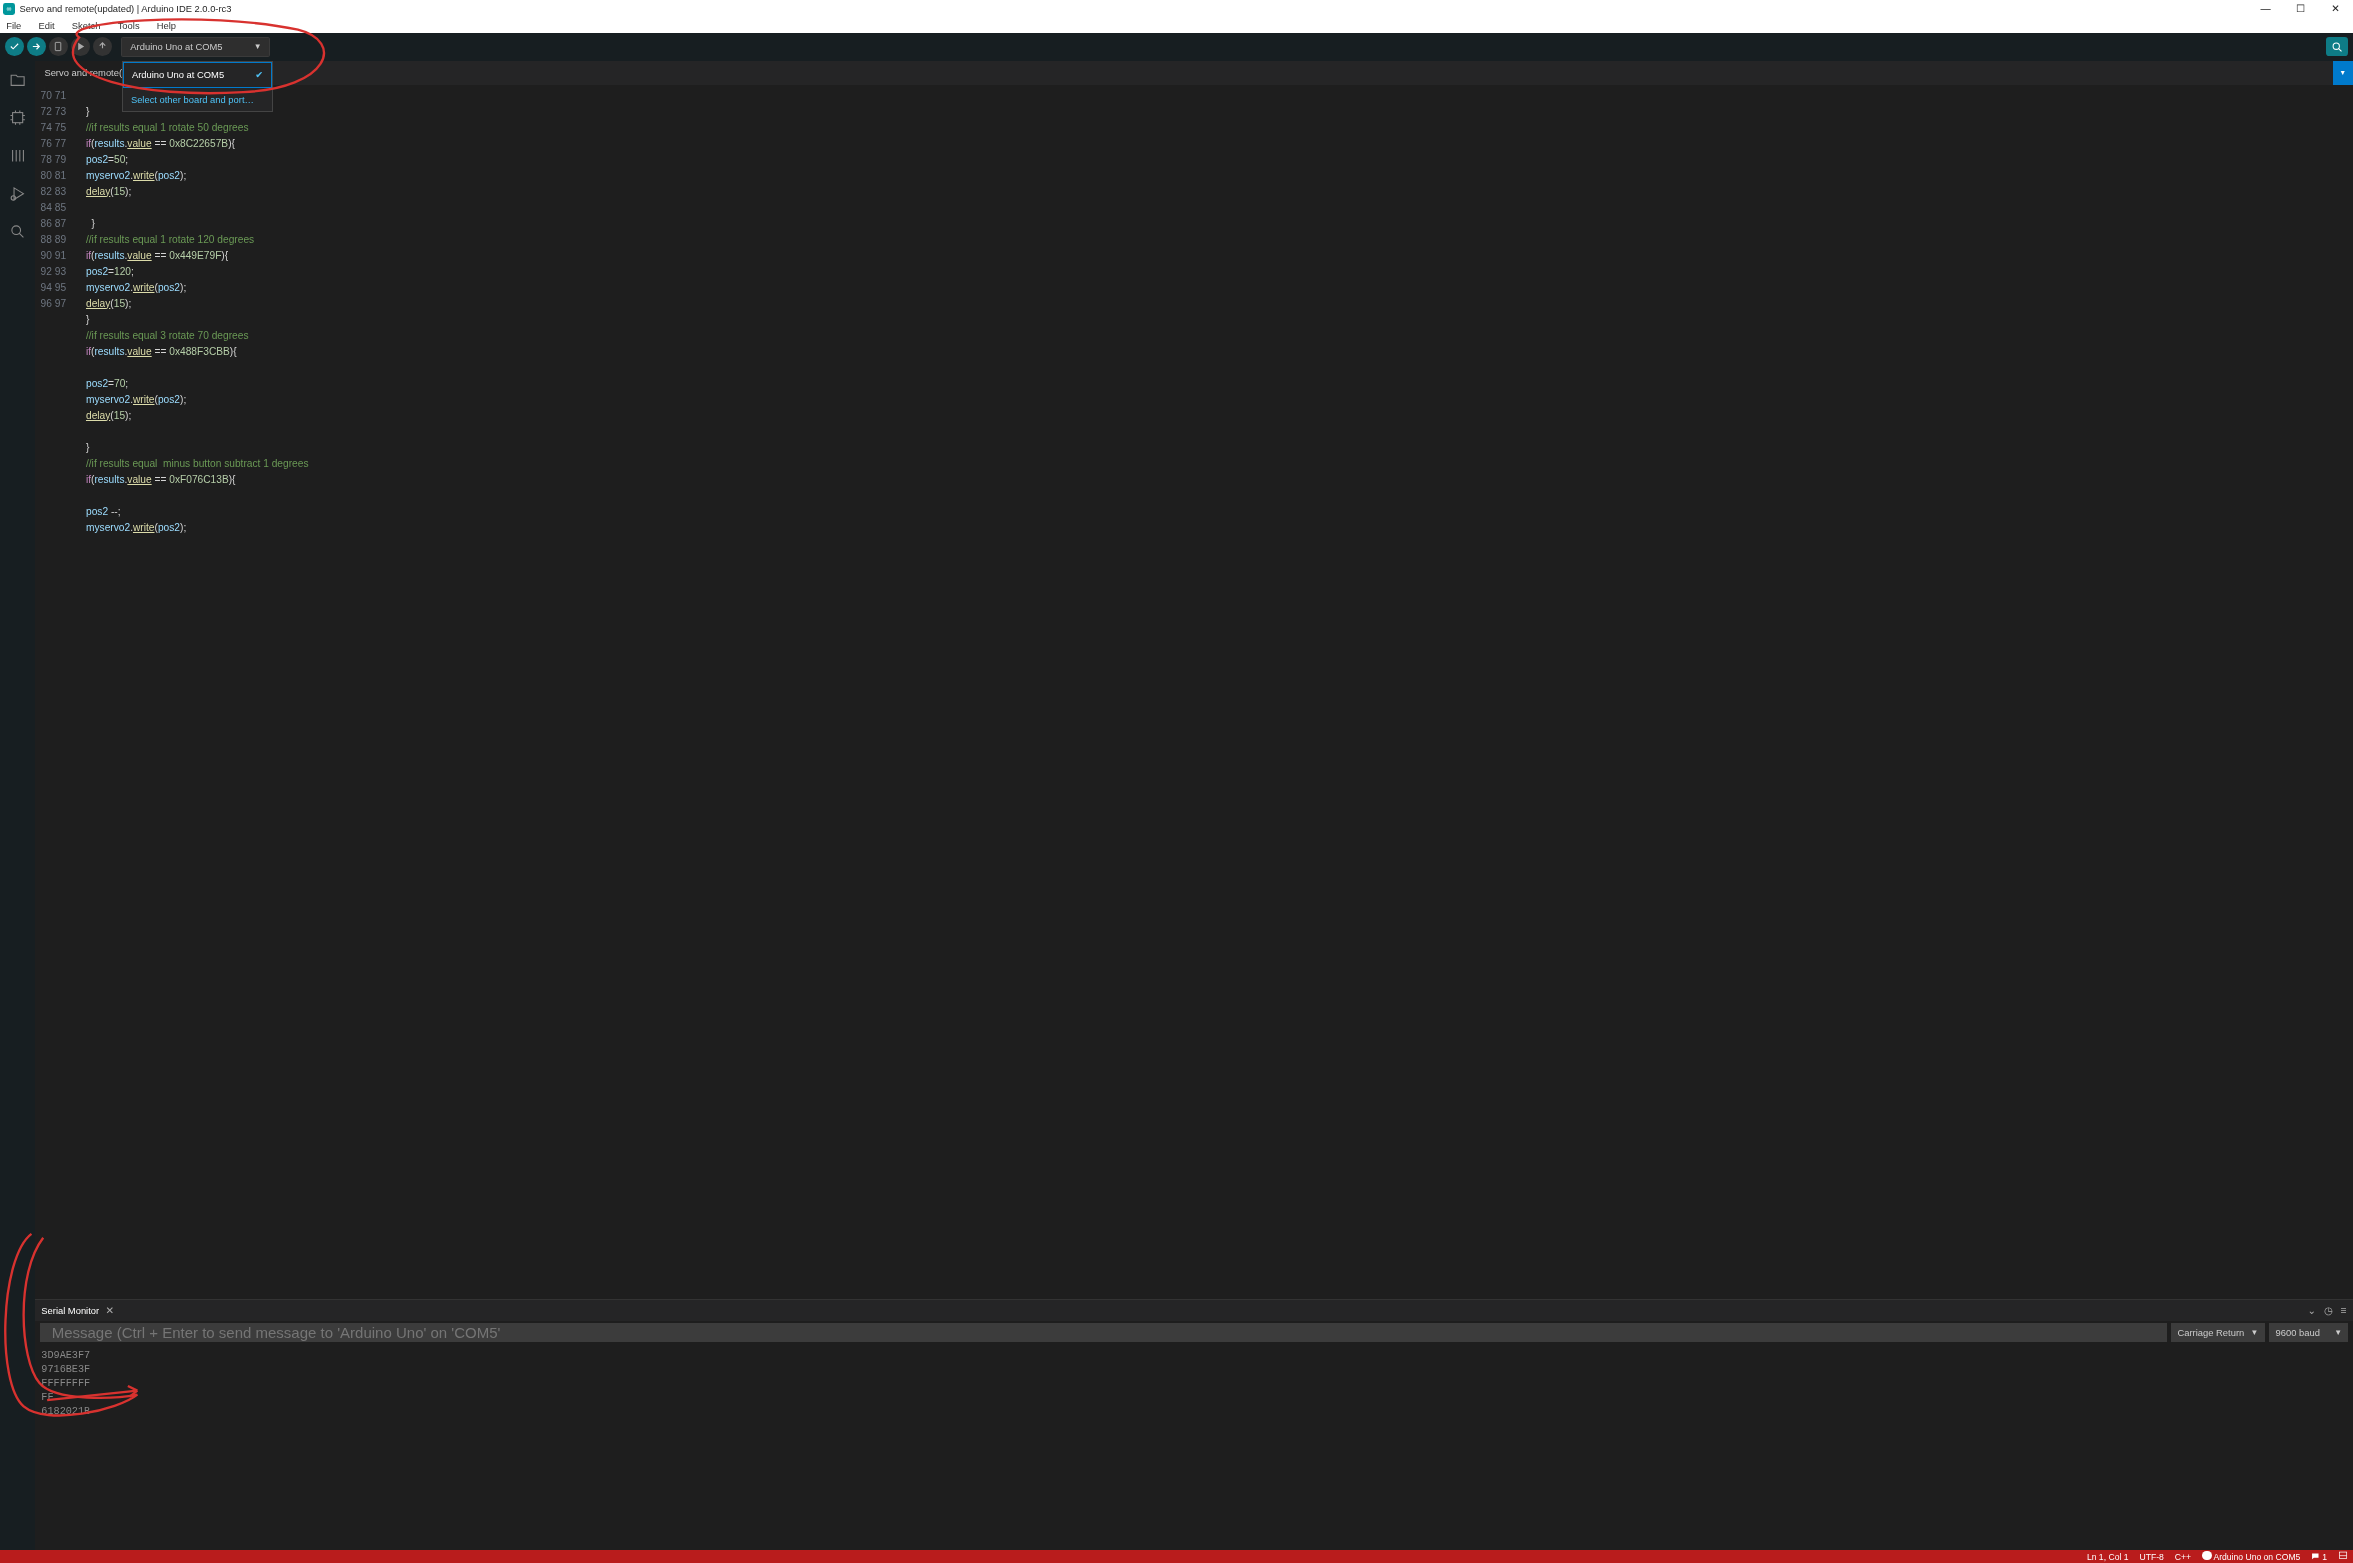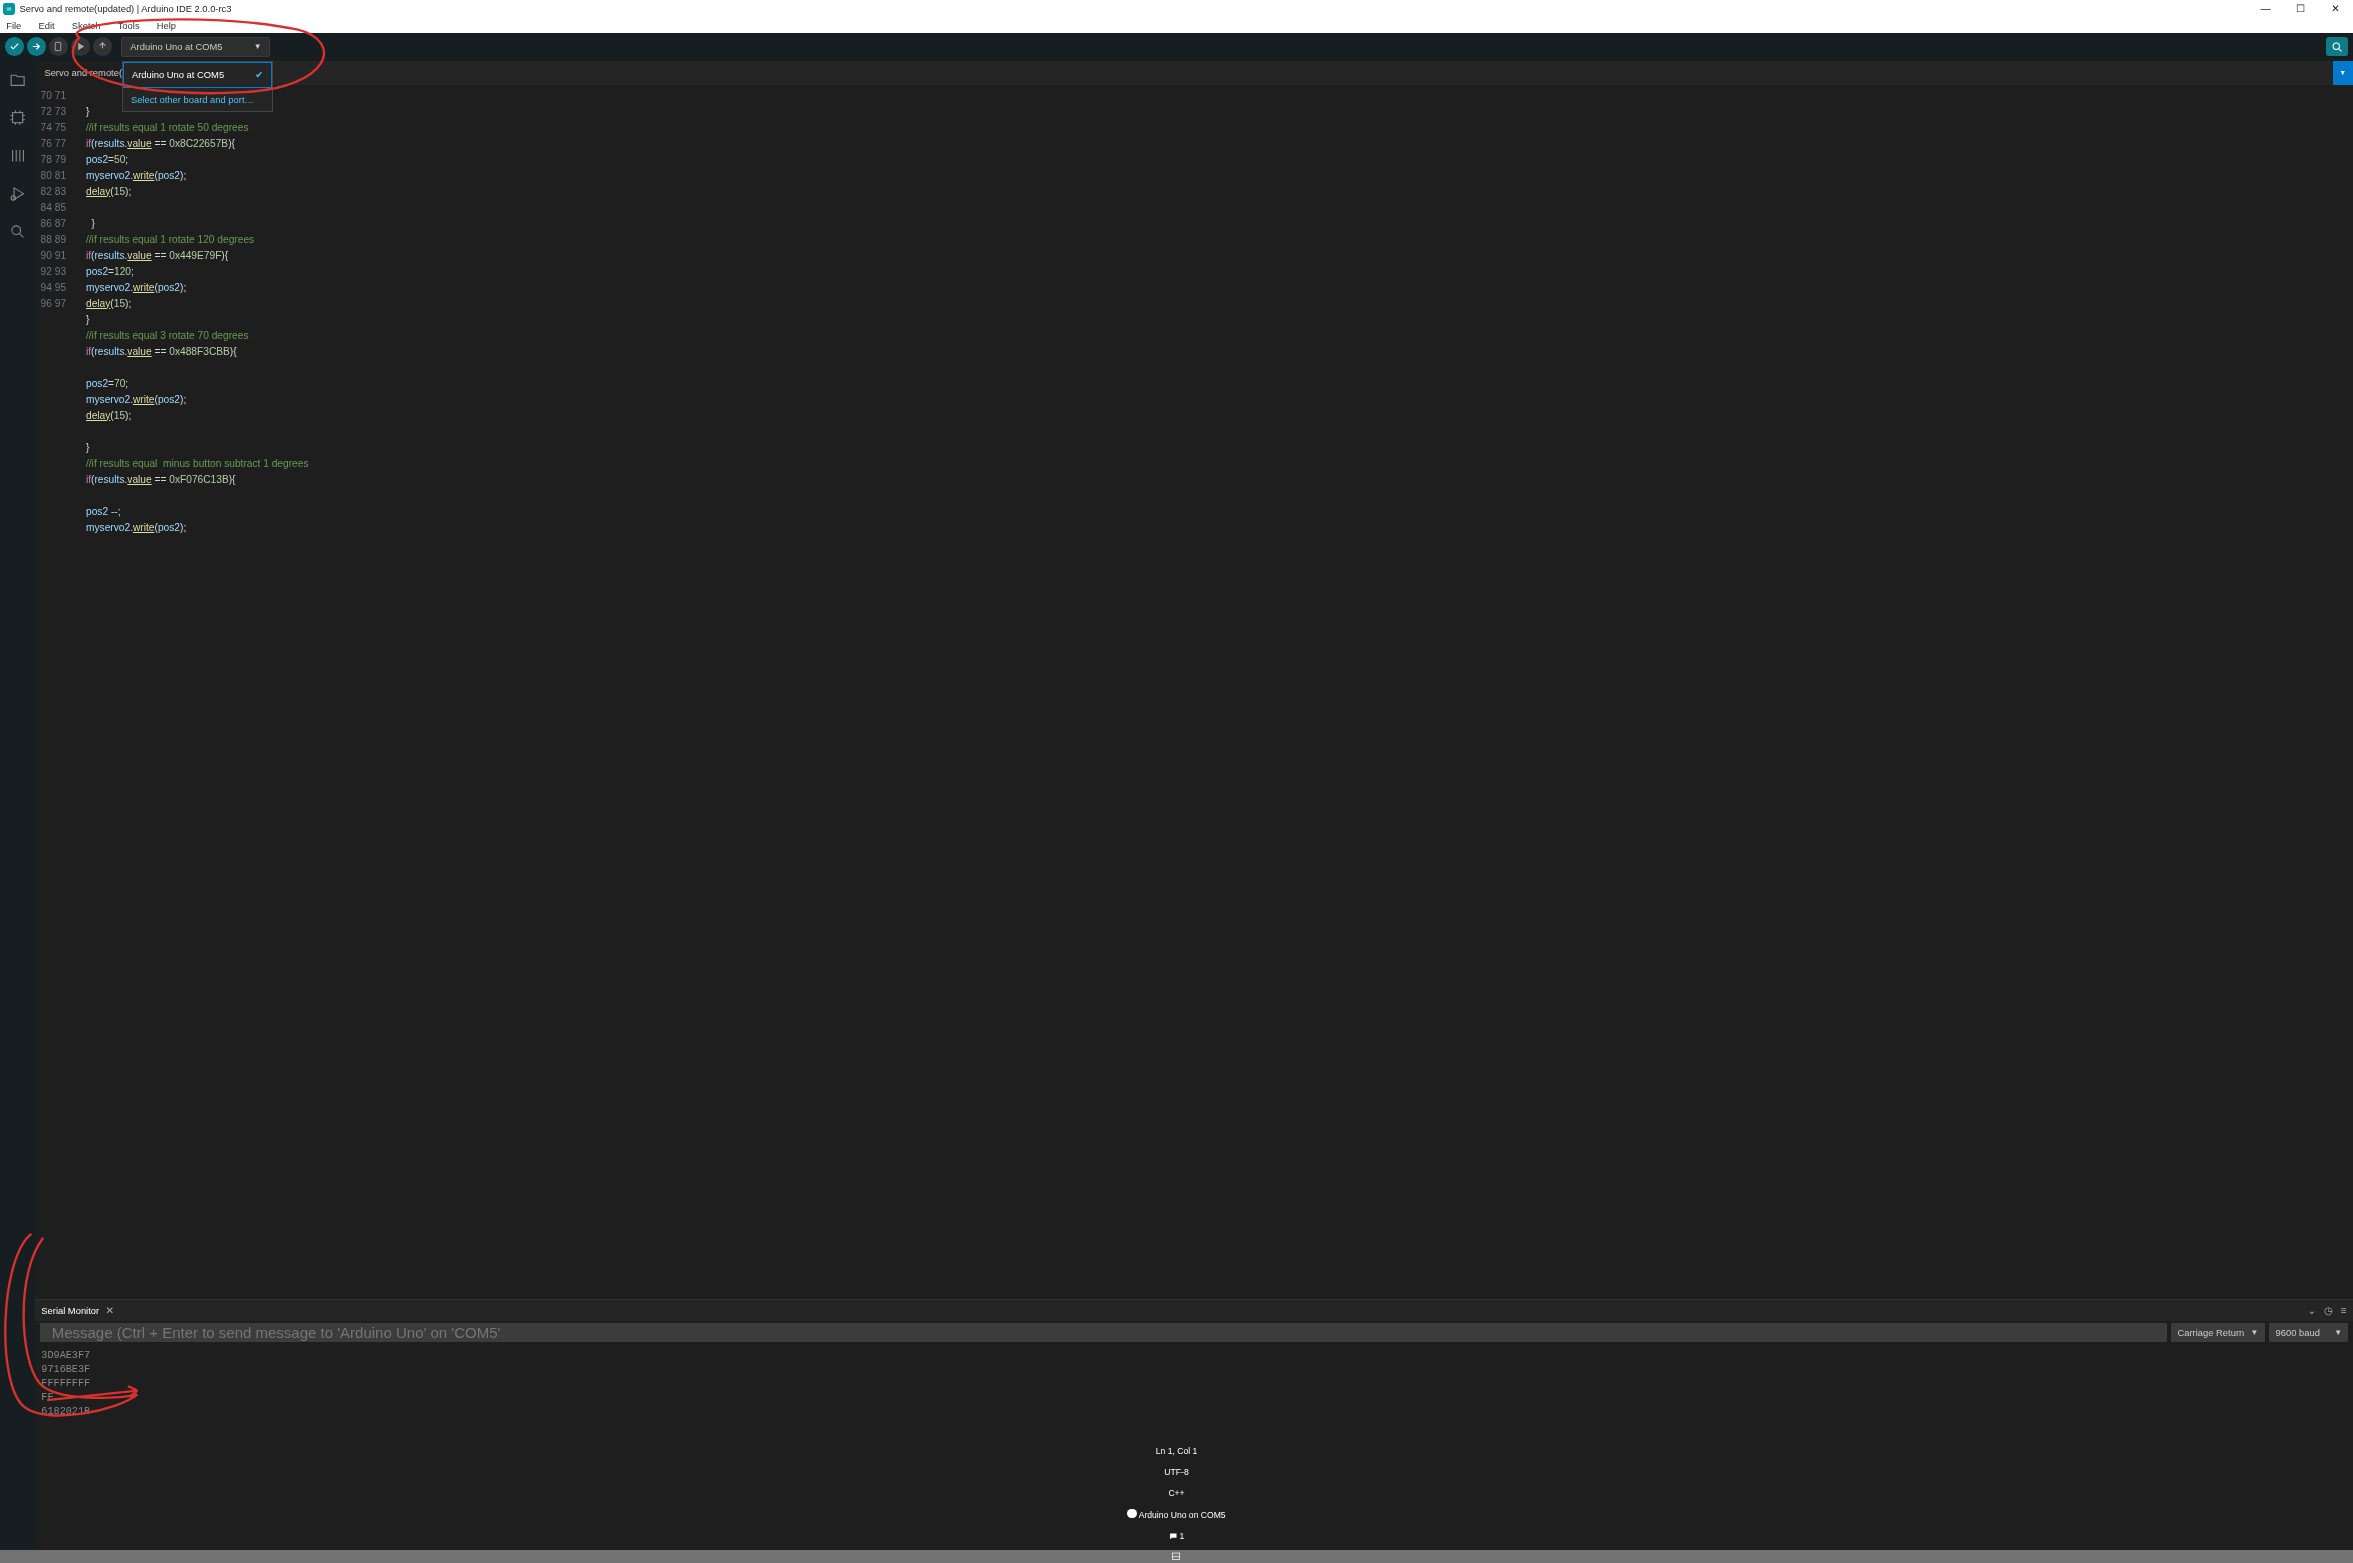--- a/index.html
+++ b/index.html
@@ -63,21 +63,21 @@
 .montabs .lbl { color: #ffffff; }
 .montabs .x { color: #aaa; font-size: 10.2px; }
 .montabs .right { margin-left: auto; display: flex; gap: 7.9px; font-size: 10.2px; color: #aaa; }
 .monin { height: 23.6px; display: flex; align-items: center; gap: 4.7px; padding: 3.1px 4.7px; background: #1e1e1e; }
 .monin input { flex: 1; height: 19px; background: #3c3c3c; border: 0.8px solid #3c3c3c; color: #cccccc; font-size: 15px; padding: 0 11px; }
 .monin .sel { height: 19px; background: #3c3c3c; color: #cccccc; font-size: 9.4px; display: flex; align-items: center; padding: 0 6.3px; gap: 6.3px; min-width: 79px; justify-content: space-between; }
 .monin .sel .caret { font-size: 7.9px; }
 .monout { flex: 1; font-family: "Consolas","Courier New",monospace; font-size: 10.2px; line-height: 14px; color: #888888; padding: 4.7px 6.3px; white-space: pre; }
 
 
-.statusbar { position: absolute; left: 0; right: 0; bottom: 0; height: 12.6px; background: #737373; color: #ffffff; font-size: 8.6px; display: flex; align-items: center; justify-content: flex-end; padding: 0 4.7px; gap: 11px; flex-direction: column; }
+.statusbar { position: absolute; left: 0; right: 0; bottom: 0; height: 12.6px; background: #b91c1c; color: #ffffff; font-size: 8.6px; display: flex; align-items: center; justify-content: flex-end; padding: 0 4.7px; gap: 11px; }
 .statusbar .bell { width: 9.4px; height: 9.4px; border-radius: 4.7px; background: #fff; display: inline-block; }
 .statusbar .notif { display: flex; align-items: center; gap: 2.4px; }
 
 </style>
 </head>
 <body>
 
 <div class="titlebar">
   <div class="appicon">∞</div>
   <div class="title">Servo and remote(updated) | Arduino IDE 2.0.0-rc3</div>

